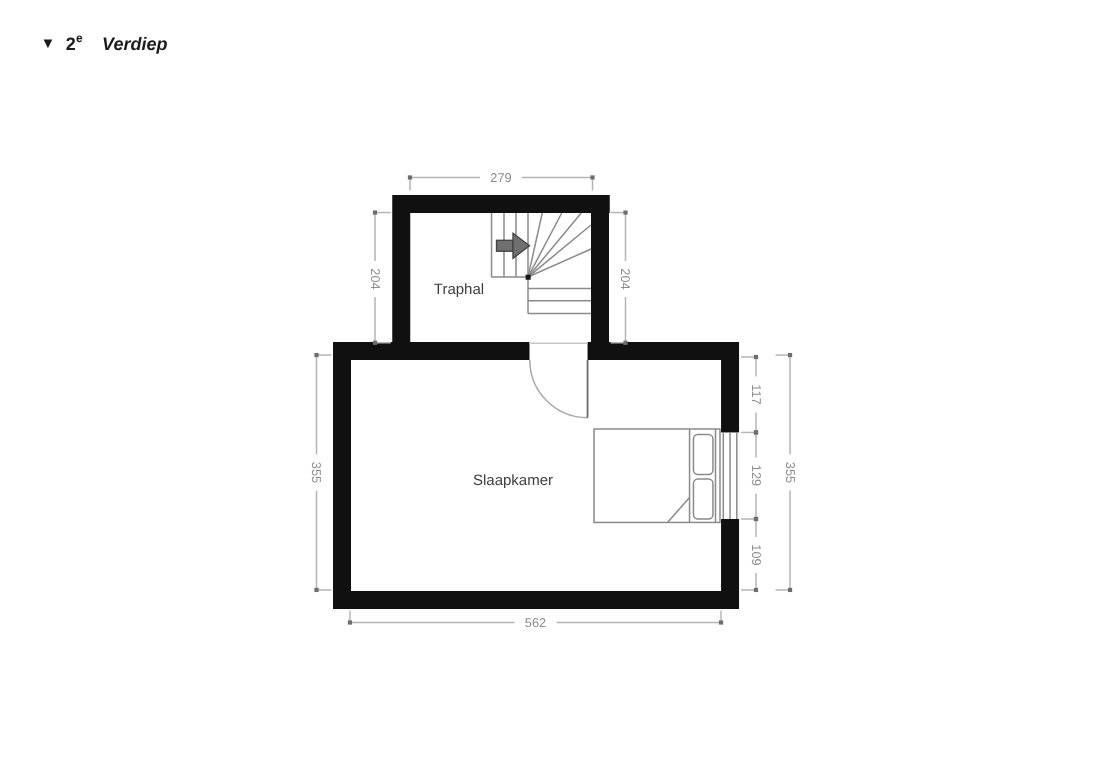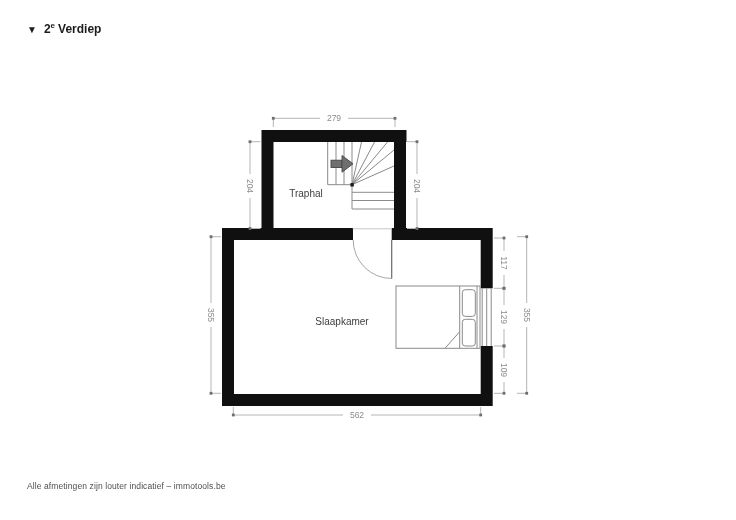--- a/index.html
+++ b/index.html
@@ -2,21 +2,21 @@
 <html><head>
 <meta charset="utf-8">
 <style>
   html,body{margin:0;padding:0;background:#ffffff;}
   .page{position:relative;width:736px;height:520px;background:#ffffff;overflow:hidden;
         font-family:"Liberation Sans",sans-serif;}
   .header{position:absolute;left:27px;top:22px;display:flex;align-items:center;gap:7px;
           color:#1c1c1c;font-size:12px;font-weight:700;}
   .header .marker{font-size:10px;line-height:1;transform:translateY(1px);}
   .header sup{font-size:8px;line-height:0;}
-  .header .floor-label{margin-left:3px;}
+  .header .floor-label{margin-left:13px;font-style:italic;}
   .footer{position:absolute;left:27px;top:481px;font-size:8.5px;color:#4f4f4f;letter-spacing:.1px;}
   svg.plan{position:absolute;left:0;top:0;}
   svg text{font-family:"Liberation Sans",sans-serif;}
   .dim-text{font-size:8.5px;fill:#8c8c8c;}
   .room-label{font-size:10px;fill:#3d3d3d;}
 </style>
 </head>
 <body>
 
 <div class="page">
@@ -138,14 +138,13 @@
       <text class="dim-text" x="504" y="317" transform="rotate(90 504 317)" text-anchor="middle" dominant-baseline="central">129</text>
       <text class="dim-text" x="504" y="370" transform="rotate(90 504 370)" text-anchor="middle" dominant-baseline="central">109</text>
       <text class="dim-text" x="526.7" y="315" transform="rotate(90 526.7 315)" text-anchor="middle" dominant-baseline="central">355</text>
       <text class="dim-text" x="357" y="415" text-anchor="middle" dominant-baseline="central">562</text>
     </g>
 
     <text class="room-label" x="306" y="193.5" text-anchor="middle" dominant-baseline="central">Traphal</text>
     <text class="room-label" x="342" y="321" text-anchor="middle" dominant-baseline="central">Slaapkamer</text>
   </svg>
 
-  <div class="footer">Alle afmetingen zijn louter indicatief – immotools.be</div>
 </div>
 
 </body></html>

